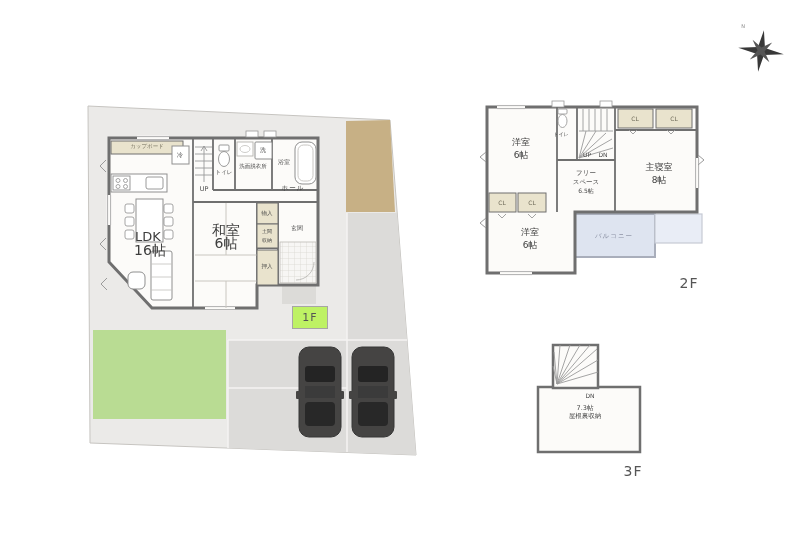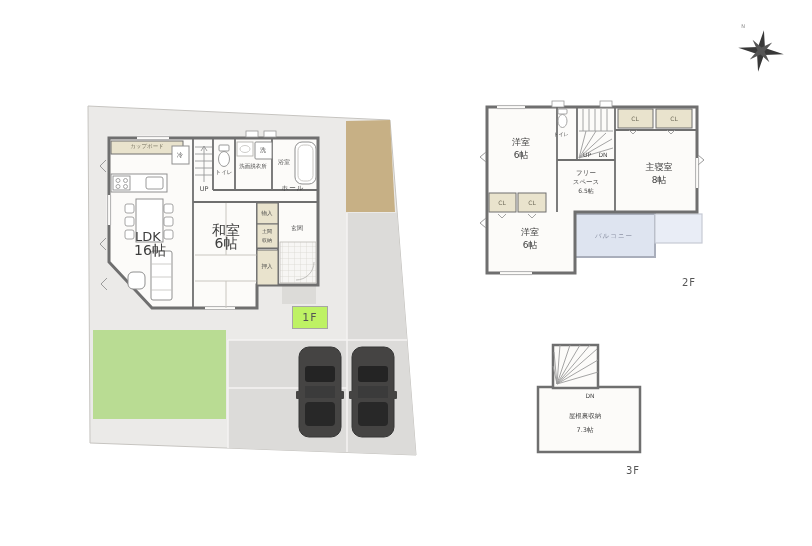--- a/index.html
+++ b/index.html
@@ -2,21 +2,21 @@
 <html><head>
 <meta charset="utf-8">
 <style>
   html,body{margin:0;padding:0;background:#ffffff;}
   #canvas{
     position:relative;width:812px;height:546px;background:#ffffff;overflow:hidden;
     font-family:"DejaVu Sans","Liberation Sans",sans-serif;
   }
   svg{position:absolute;left:0;top:0;}
   .lb{position:absolute;transform:translate(-50%,-50%);white-space:nowrap;color:#474747;line-height:1;text-align:right;}
-  .s5{font-size:5px}.s55{font-size:5.5px}.s6{font-size:6px}.s65{font-size:6.5px}.s9{font-size:9px}.s10{font-size:14px}.s11{font-size:10px}.s12{font-size:13px}
+  .s5{font-size:5px}.s55{font-size:5.5px}.s6{font-size:6px}.s65{font-size:6.5px}.s9{font-size:9px}.s10{font-size:14px}.s11{font-size:14px}.s12{font-size:13px}
   .muted{color:#6e6a58}
   .bal{color:#8d93a5}
   .floorlbl{color:#555;letter-spacing:1px}
   .f1box{
     position:absolute;left:292px;top:306px;width:34px;height:21px;
     background:#bef264;border:1px solid #a7a6a4;display:flex;align-items:center;justify-content:center;
     font-size:11px;color:#555;letter-spacing:1px;
   }
   .nlbl{color:#8a8a8a}
 </style>
@@ -220,18 +220,18 @@
 <div class="lb s65" style="left:586px;top:173px">フリー</div>
 <div class="lb s65" style="left:586px;top:182px">スペース</div>
 <div class="lb s6" style="left:586px;top:191px">6.5帖</div>
 <div class="lb s9" style="left:530px;top:232px;color:#3d3d3d">洋室</div>
 <div class="lb s9" style="left:530px;top:245px;color:#3d3d3d">6帖</div>
 <div class="lb s65 bal" style="left:614px;top:236px;letter-spacing:1px">バルコニー</div>
 <div class="lb s11 floorlbl" style="left:689px;top:283px">2F</div>
 
 <div class="lb s6" style="left:590px;top:396px">DN</div>
 <div class="lb s65" style="left:585px;top:416px">屋根裏収納</div>
-<div class="lb s65" style="left:585px;top:430px">7.3帖</div>
+<div class="lb s65" style="left:585px;top:408px">7.3帖</div>
 <div class="lb s11 floorlbl" style="left:633px;top:471px">3F</div>
 
 <div class="lb s5 nlbl" style="left:743px;top:26px">N</div>
 
 </div>
 
 </body></html>

